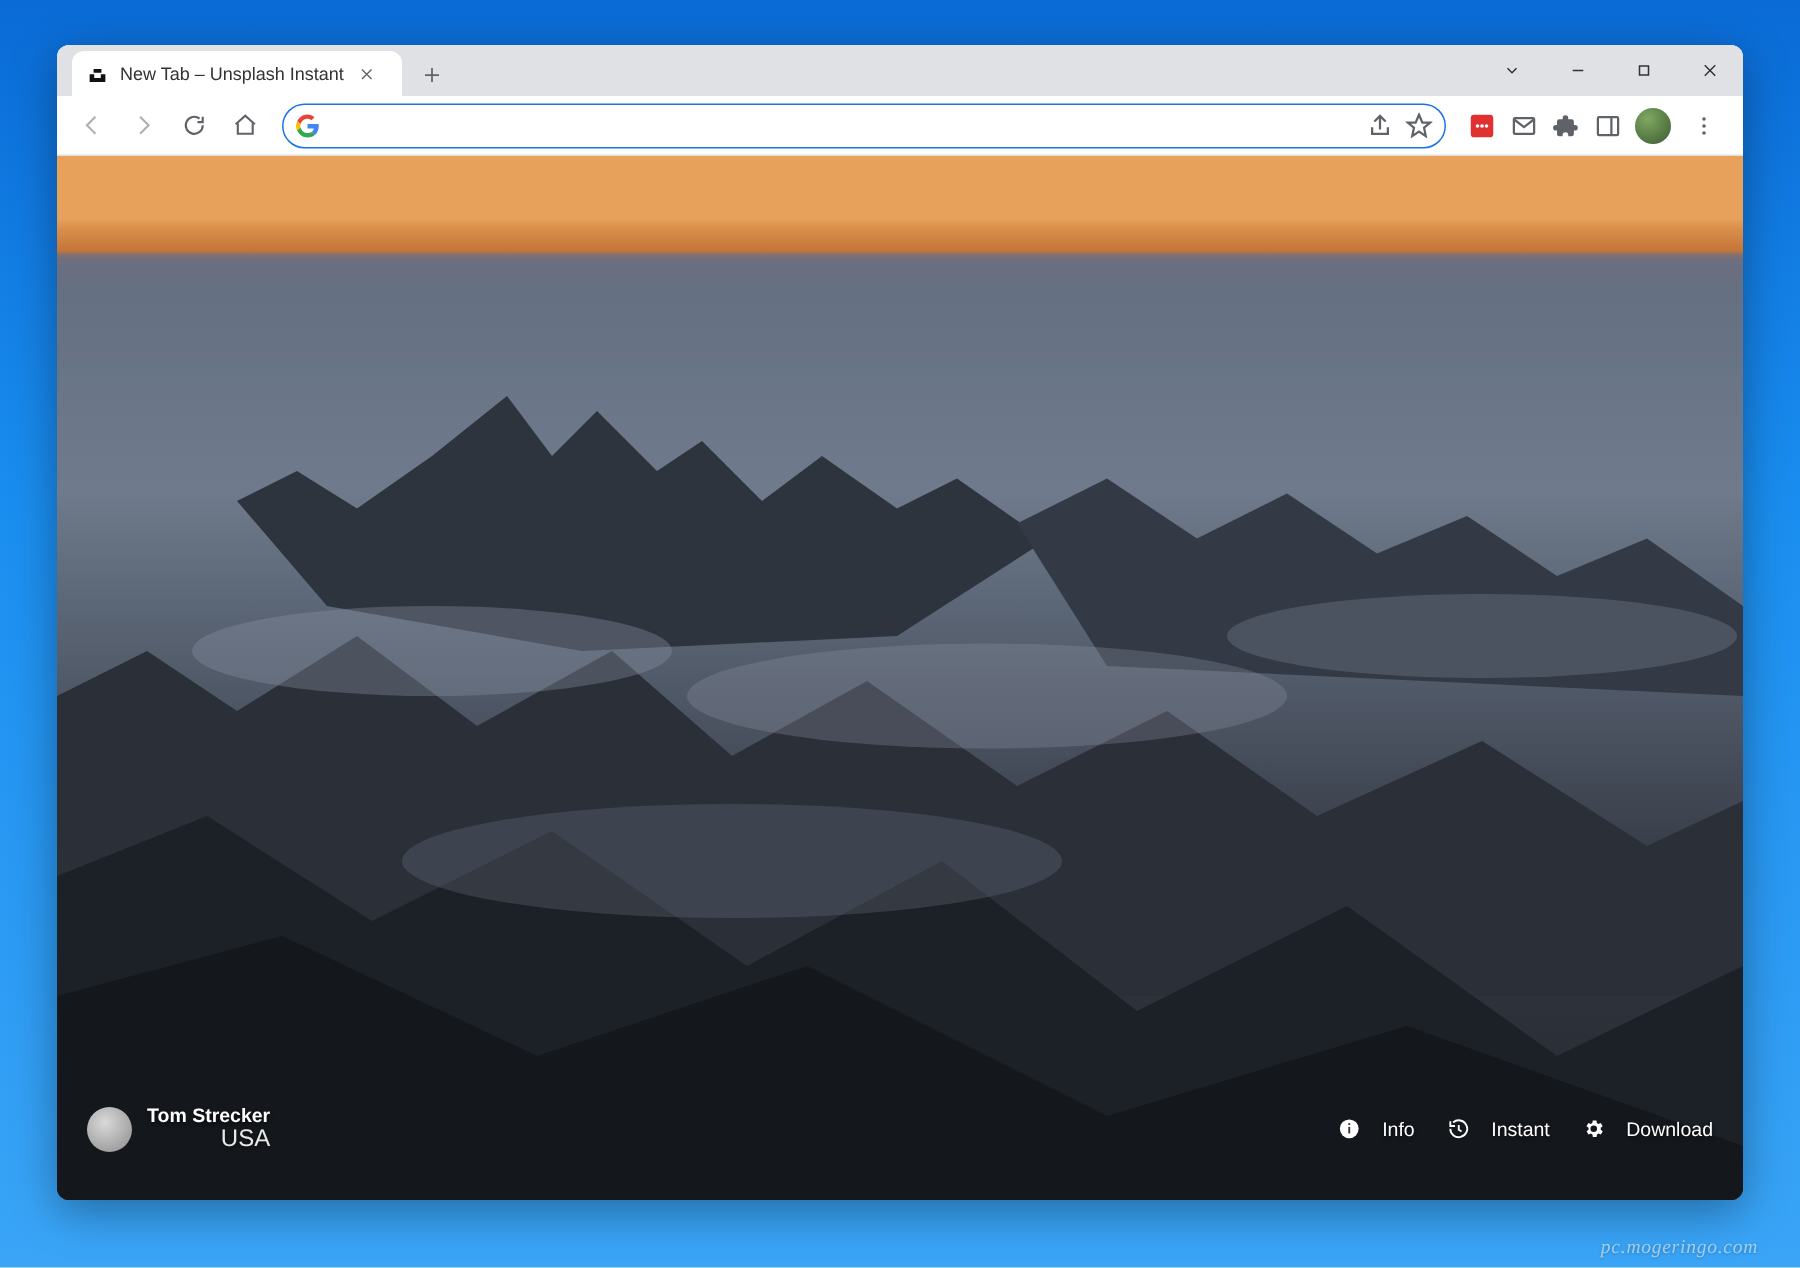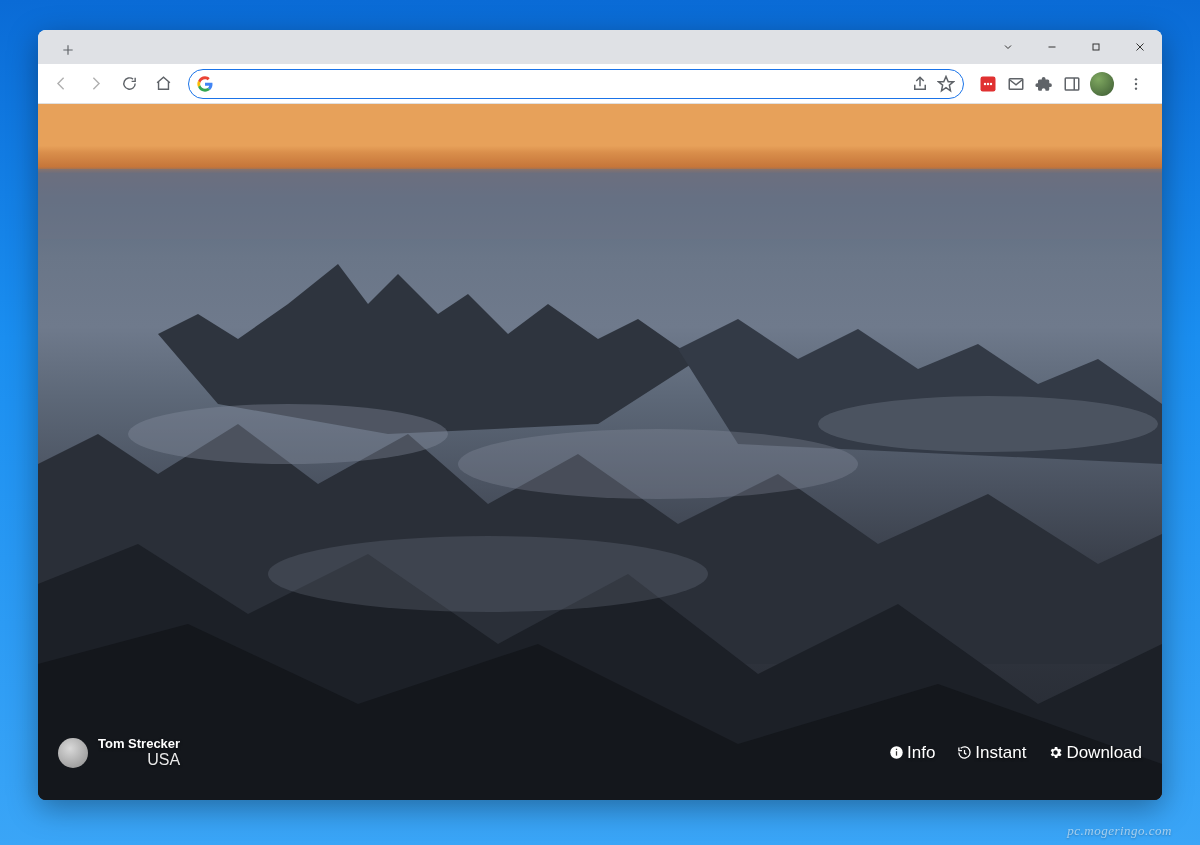--- a/index.html
+++ b/index.html
@@ -127,36 +127,49 @@
     text-shadow:0 1px 3px rgba(0,0,0,.6);
   }
   .author { display:flex; align-items:center; gap:10px; }
   .author-avatar {
     width:30px; height:30px; border-radius:50%;
     background: radial-gradient(circle at 40% 35%, #d9d9d9, #8c8c8c);
   }
   .author-name { font-size:13px; font-weight:600; }
   .author-loc { font-size:16px; opacity:.9;text-align:right; }
   .bottom-actions { margin-left:auto; display:flex; gap:22px; align-items:center; }
-  .baction { display:flex; align-items:center; gap:3px; font-size:17px; cursor:pointer; }
+  .baction { display:flex; align-items:center; gap:14px; font-size:13px; cursor:pointer; }
   .baction svg { width:15px; height:15px; }
   .watermark {
     position:absolute; right:28px; bottom:6px;
     font-family: Georgia, serif; font-style:italic;
     font-size:13px; color:rgba(255,255,255,.55);
     text-shadow:0 1px 2px rgba(0,0,0,.25);
     letter-spacing:.5px;
   }
 </style>
 </head>
 <body>
 
 <div class="browser-window">
 
   <div class="tab-strip">
+    <div class="tab">
+      <span class="favicon">
+        <svg viewBox="0 0 32 32" fill="#111">
+            <path d="M10 9h12v6H10zM4 17h7v6h10v-6h7v12H4z"></path>
+          </svg>
+      </span>
+      <span>New Tab – Unsplash Instant</span>
+      <span class="tab-close">
+        <svg viewBox="0 0 24 24" width="11" height="11" stroke="#5f6368" stroke-width="2">
+            <path d="M5 5l14 14M19 5L5 19"></path>
+          </svg>
+      </span>
+    </div>
     <div class="new-tab-btn">
       <svg viewBox="0 0 24 24" width="14" height="14" stroke="#5f6368" stroke-width="2">
           <path d="M12 4v16M4 12h16"></path>
         </svg>
     </div>
     <div class="window-controls">
       <div class="win-btn">
         <svg viewBox="0 0 24 24" stroke="#333" stroke-width="2" fill="none">
             <path d="M6 9l6 6 6-6"></path>
           </svg>

